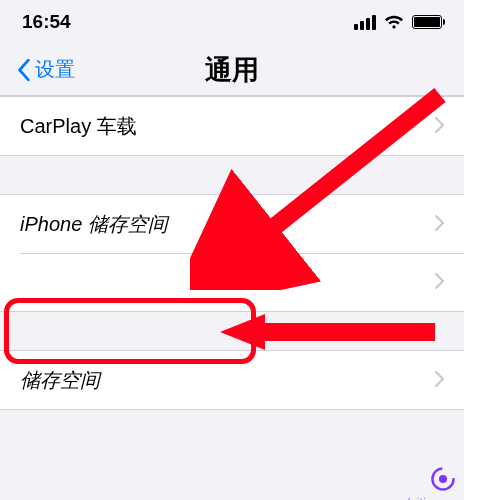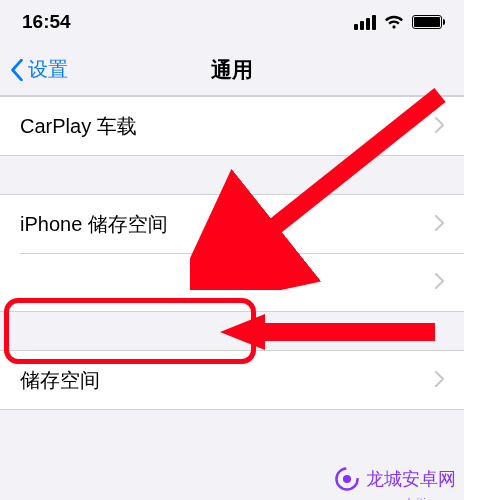--- a/index.html
+++ b/index.html
@@ -8,24 +8,24 @@
   .status-bar { height: 44px; display: flex; align-items: center; justify-content: space-between; padding: 0 22px; font-weight: 600; font-size: 19px; color: #000; }
   .status-right { display: flex; align-items: center; gap: 8px; }
   .signal { display: flex; align-items: flex-end; gap: 2px; }
   .signal span { width: 4px; background: #000; border-radius: 1px; }
   .signal span:nth-child(1){height:6px;} .signal span:nth-child(2){height:9px;} .signal span:nth-child(3){height:12px;} .signal span:nth-child(4){height:15px;}
   .wifi svg { display:block; }
   .battery { width: 30px; height: 14px; border: 1.5px solid #000; border-radius: 3px; position: relative; }
   .battery::after { content:""; position:absolute; right:-4px; top:3px; width:2.5px; height:6px; background:#000; border-radius:0 2px 2px 0; }
   .battery .fill { position:absolute; left:1px; top:1px; bottom:1px; right:1px; background:#000; border-radius:1px; }
   .nav { height: 52px; display:flex; align-items:center; position: relative; background: #f2f2f7; border-bottom: 0.5px solid #d1d1d6; }
-  .nav-back { display:flex; align-items:center; gap:4px; color:#007aff; font-size:20px; padding-left:10px; cursor:pointer; }
-  .nav-title { position:absolute; left:0; right:0; text-align:center; font-size:21px; font-weight:600; color:#000; pointer-events:none; }
+  .nav-back { display:flex; align-items:center; gap:4px; color:#007aff; font-size:20px; padding-left:17px; cursor:pointer; }
+  .nav-title { position:absolute; left:0; right:0; text-align:center; font-size:27px; font-weight:600; color:#000; pointer-events:none; }
   .group { background:#fff; border-top:0.5px solid #d1d1d6; border-bottom:0.5px solid #d1d1d6; }
-  .group + .group { margin-top: 38px; }
+  .group + .group { margin-top: 38px; font-style: italic; }
   .group:first-of-type { margin-top: 0; }
   .row { height:58px; display:flex; align-items:center; padding:4px 20px; position:relative; cursor:pointer; font-size:20px; color:#000; }
   .row + .row::before { content:""; position:absolute; left:20px; right:0; top:0; height:0.5px; background:#d1d1d6; }
   .chev { margin-left:auto; color:#c7c7cc; }
   
   .arrow { position:absolute; pointer-events:none; }
   .highlight { position:absolute; border:5px solid #ff0019; border-radius:14px; pointer-events:none; }
   
   .wm { position:absolute; right:8px; bottom:8px; display:flex; align-items:center; gap:6px; font-size:18px; color:#7b1fff; opacity:0.9; }
   .wm-icon { width:26px; height:26px; }
@@ -113,17 +113,16 @@
   <svg class="arrow" style="left:215px; top:312px; width:230px; height:40px;" viewBox="0 0 230 40">
     <line x1="220" y1="20" x2="45" y2="20" stroke="#ff0019" stroke-width="18"></line>
     <polygon points="5,20 50,2 50,38" fill="#ff0019"></polygon>
   </svg>
 
   <div class="wm">
     <svg class="wm-icon" viewBox="0 0 32 32">
       <circle cx="16" cy="16" r="13" fill="none" stroke="#7b1fff" stroke-width="3" stroke-dasharray="60 20"></circle>
       <circle cx="16" cy="16" r="5" fill="#7b1fff"></circle>
     </svg>
-    <span>龙城安卓网</span>
   </div>
   <div class="wm-sub">www.lcjtj.com</div>
 
 </div>
 
 </body></html>

